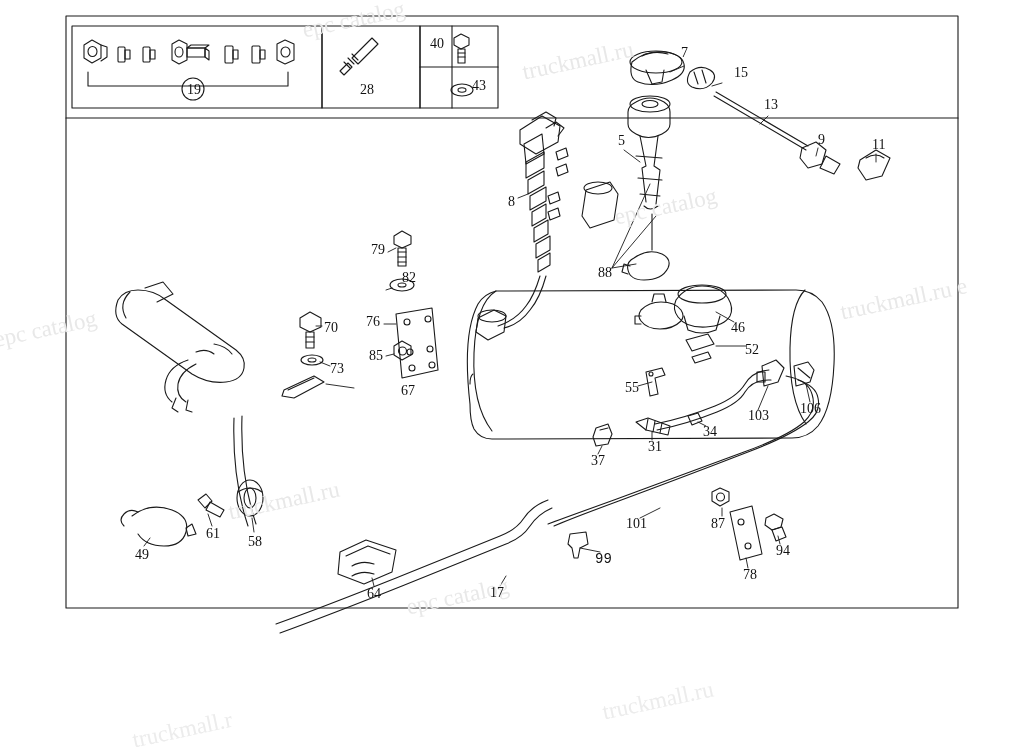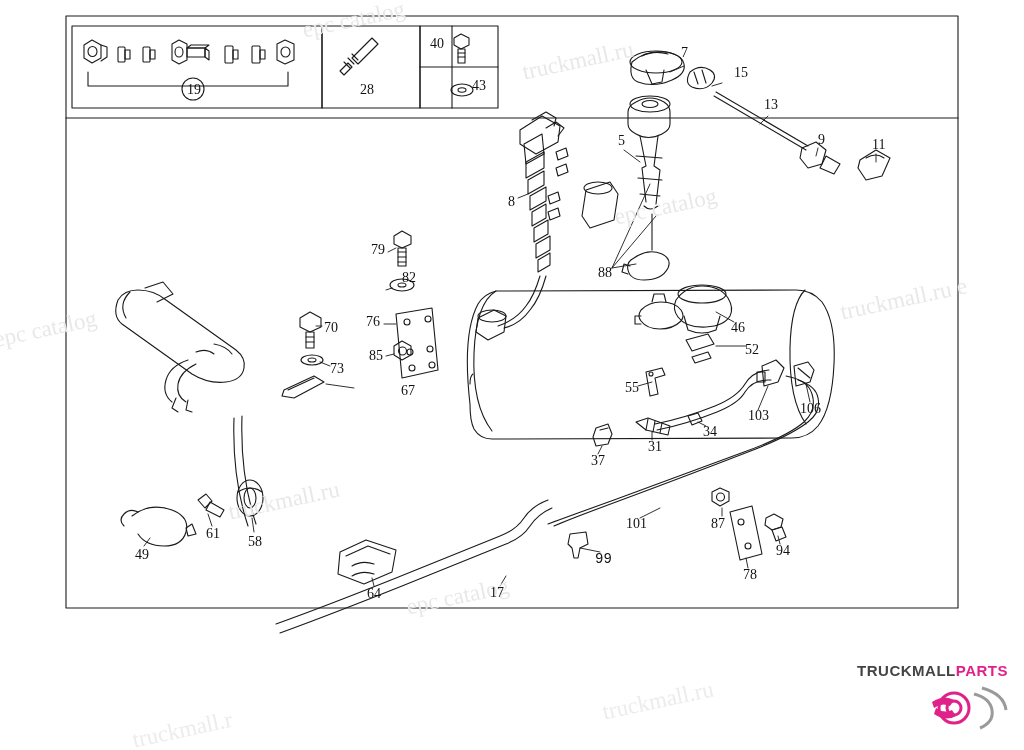--- a/index.html
+++ b/index.html
@@ -411,33 +411,14 @@
   <div class="lbl" style="left:776px;top:543px;">94</div>
   <div class="lbl" style="left:743px;top:567px;">78</div>
   <div class="lbl" style="left:626px;top:516px;">101</div>
   <div class="lbl" style="left:595px;top:551px;font-family:Liberation Mono, monospace;">99</div>
   <div class="lbl" style="left:490px;top:585px;">17</div>
   <div class="lbl" style="left:367px;top:586px;">64</div>
   <div class="lbl" style="left:135px;top:547px;text-align:right;">49</div>
   <div class="lbl" style="left:206px;top:526px;">61</div>
   <div class="lbl" style="left:248px;top:534px;">58</div>
 
-  <div class="brand">
-    <div class="brand-text">
-      <span>TRUCKMALL</span><span class="pink">PARTS</span>
-    </div>
-    <svg class="brand-mark" viewBox="0 0 96 52" xmlns="http://www.w3.org/2000/svg">
-      <g fill="none" stroke="#e0218a" stroke-width="3">
-        <circle cx="42" cy="28" r="15"></circle>
-        <circle cx="42" cy="28" r="7"></circle>
-      </g>
-      <g fill="none" stroke="#9a9a9a" stroke-width="3">
-        <path d="M62 14 q16 4 18 16 q2 12 -12 18"></path>
-        <path d="M70 8 q22 6 24 22"></path>
-      </g>
-      <g fill="#e0218a">
-        <path d="M20 22 q12 -8 22 -2 l-4 6 q-8 -4 -16 2 z"></path>
-        <path d="M22 34 q12 8 22 2 l-4 -6 q-8 4 -16 -2 z"></path>
-      </g>
-    </svg>
-  </div>
 
 </div>
 
 </body></html>

